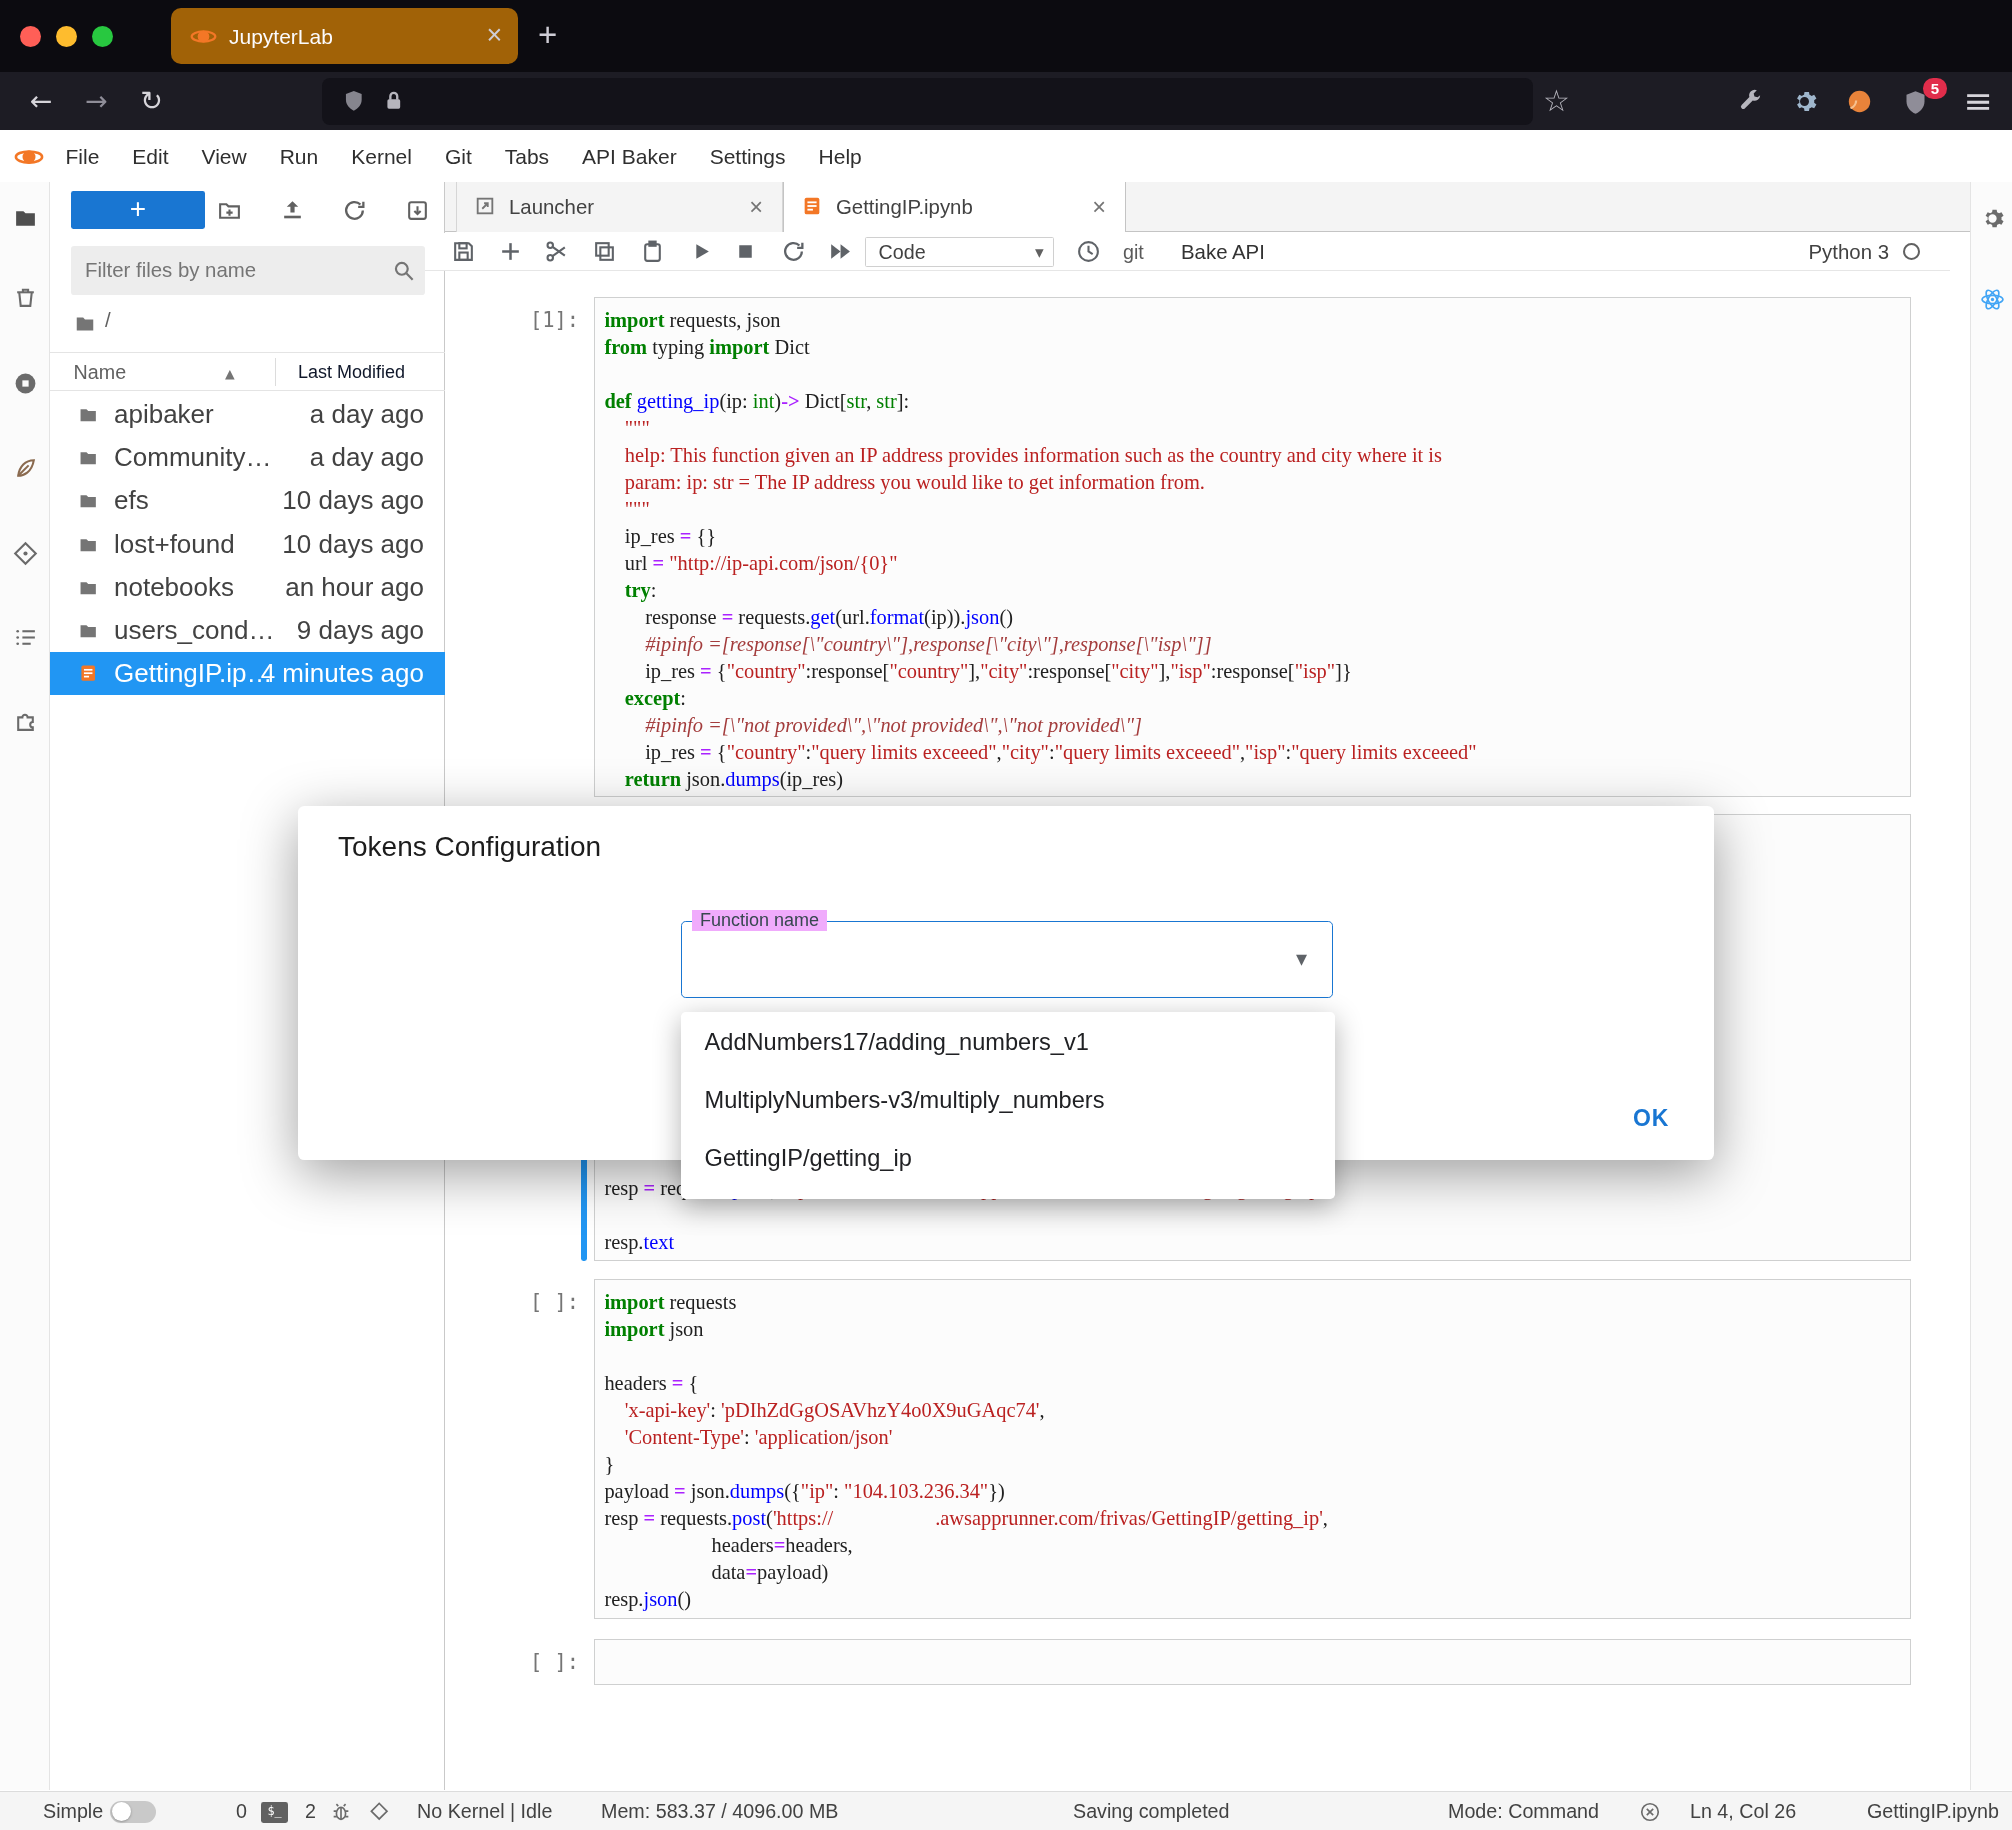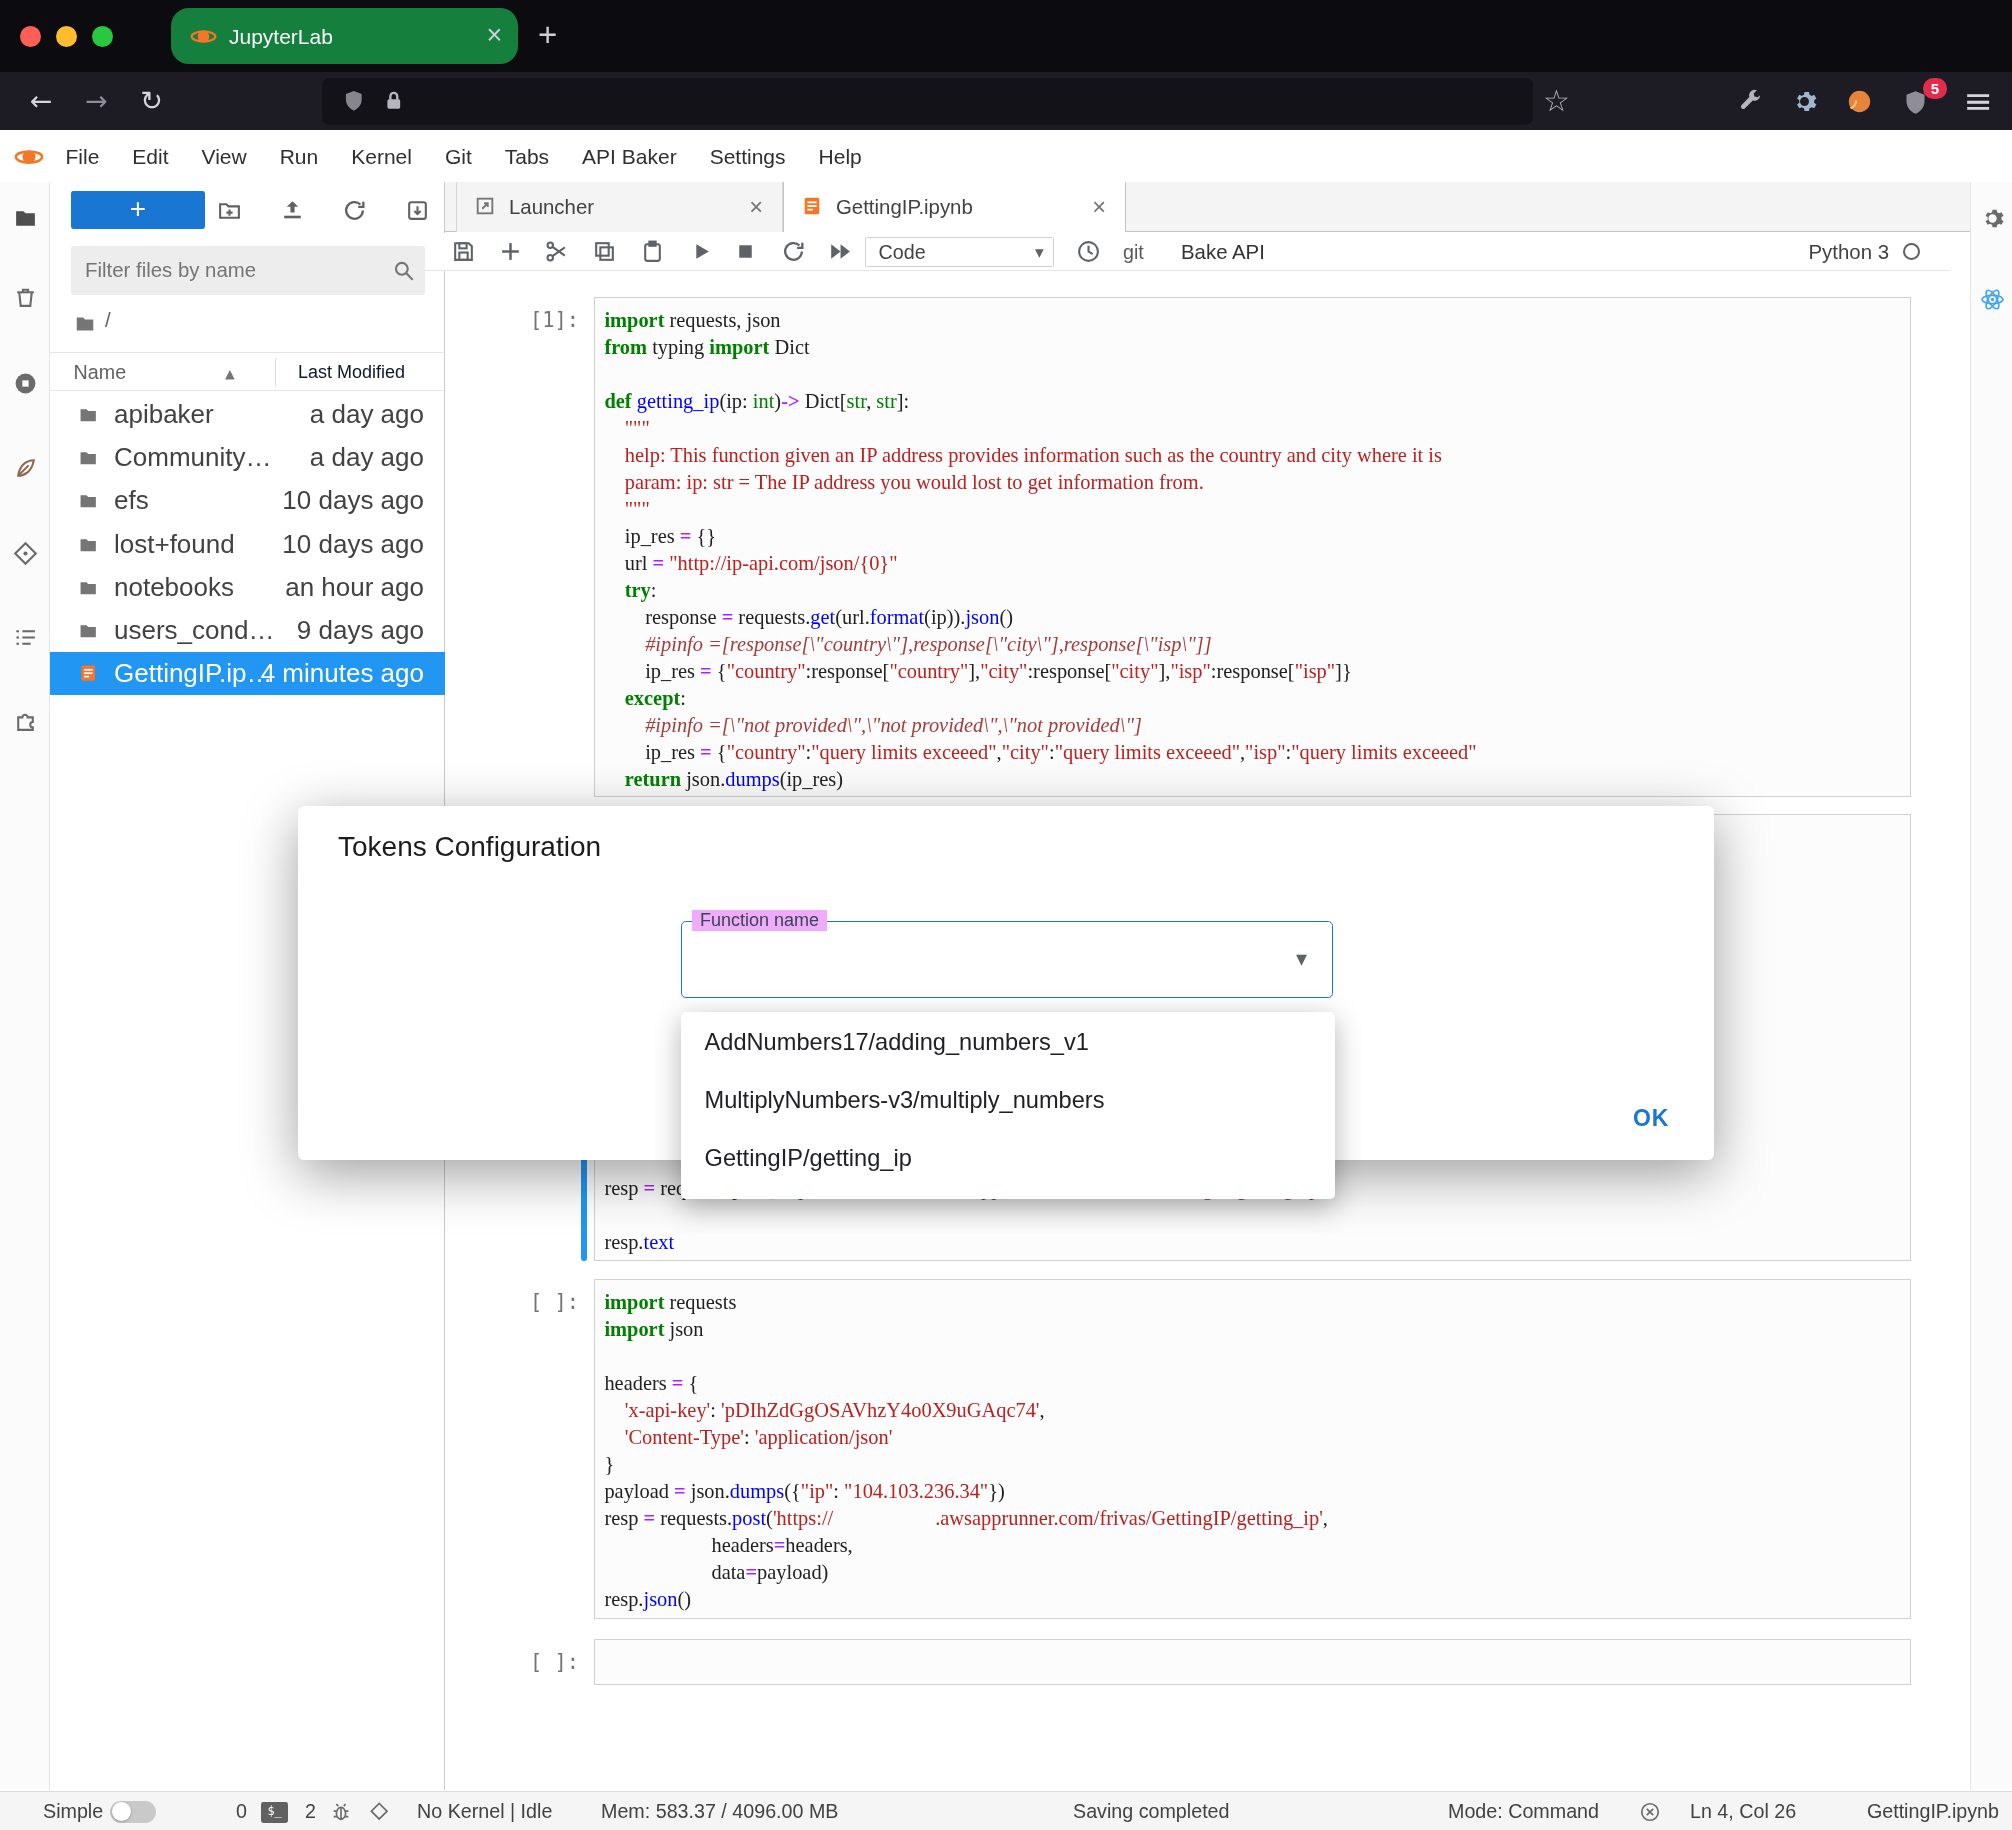--- a/index.html
+++ b/index.html
@@ -39,21 +39,21 @@
 </style>
 </head>
 <body>
 
 <div id="screen">
 
   <div style="position:absolute;left:0;top:0;width:2013px;height:72px;background:#0c0b10">
     <span class="light" style="left:19.7px;background:#ff5f57"></span>
     <span class="light" style="left:56px;background:#febc2e"></span>
     <span class="light" style="left:92px;background:#28c840"></span>
-    <div style="position:absolute;left:171px;top:7.9px;width:347px;height:56px;background:#15803d;border-radius:18px">
+    <div style="position:absolute;left:171px;top:7.9px;width:347px;height:56px;background:#a16207;border-radius:10px">
       <span class="icn" style="left:19px;top:15px">
         <svg width="27" height="27" viewBox="0 0 24 24">
             <ellipse cx="12" cy="12" rx="10.5" ry="4.5" fill="none" stroke="#f37726" stroke-width="2"></ellipse>
             <circle cx="12" cy="12" r="5.2" fill="#f37726"></circle>
           </svg>
       </span>
       <span style="position:absolute;left:58px;top:0;line-height:57px;font-size:21px;color:#fbfbfe">JupyterLab</span>
       <span style="position:absolute;right:15.7px;top:0;line-height:55px;font-size:27px;color:#cfcdd6">×</span>
     </div>
     <span style="position:absolute;left:538px;top:0;line-height:69px;font-size:33px;color:#cfcdd6">+</span>
@@ -397,21 +397,21 @@
   </div>
 
   <div class="prompt" style="top:307px">[1]:</div>
   <div class="editor" style="top:297px;height:500px">
       <div class="cl"><span class="tk-k">import</span><span class="tk-v"> requests, json</span></div>
       <div class="cl"><span class="tk-k">from</span><span class="tk-v"> typing </span><span class="tk-k">import</span><span class="tk-v"> Dict</span></div>
       <div class="cl"> </div>
       <div class="cl"><span class="tk-k">def</span><span class="tk-v"> </span><span class="tk-d">getting_ip</span><span class="tk-v">(ip: </span><span class="tk-b">int</span><span class="tk-v">)</span><span class="tk-o">-&gt;</span><span class="tk-v"> Dict[</span><span class="tk-b">str</span><span class="tk-v">, </span><span class="tk-b">str</span><span class="tk-v">]:</span></div>
       <div class="cl"><span class="tk-s">    """</span></div>
       <div class="cl"><span class="tk-s">    help: This function given an IP address provides information such as the country and city where it is</span></div>
-      <div class="cl"><span class="tk-s">    param: ip: str = The IP address you would lost to get information from.</span></div>
+      <div class="cl"><span class="tk-s">    param: ip: str = The IP address you would like to get information from.</span></div>
       <div class="cl"><span class="tk-s">    """</span></div>
       <div class="cl"><span class="tk-v">    ip_res </span><span class="tk-o">=</span><span class="tk-v"> {}</span></div>
       <div class="cl"><span class="tk-v">    url </span><span class="tk-o">=</span><span class="tk-v"> </span><span class="tk-s">"http://ip-api.com/json/{0}"</span></div>
       <div class="cl"><span class="tk-v">    </span><span class="tk-k">try</span><span class="tk-v">:</span></div>
       <div class="cl"><span class="tk-v">        response </span><span class="tk-o">=</span><span class="tk-v"> requests.</span><span class="tk-p">get</span><span class="tk-v">(url.</span><span class="tk-p">format</span><span class="tk-v">(ip)).</span><span class="tk-p">json</span><span class="tk-v">()</span></div>
       <div class="cl"><span class="tk-c">        #ipinfo =[response[\"country\"],response[\"city\"],response[\"isp\"]]</span></div>
       <div class="cl"><span class="tk-v">        ip_res </span><span class="tk-o">=</span><span class="tk-v"> {</span><span class="tk-s">"country"</span><span class="tk-v">:response[</span><span class="tk-s">"country"</span><span class="tk-v">],</span><span class="tk-s">"city"</span><span class="tk-v">:response[</span><span class="tk-s">"city"</span><span class="tk-v">],</span><span class="tk-s">"isp"</span><span class="tk-v">:response[</span><span class="tk-s">"isp"</span><span class="tk-v">]}</span></div>
       <div class="cl"><span class="tk-v">    </span><span class="tk-k">except</span><span class="tk-v">:</span></div>
       <div class="cl"><span class="tk-c">        #ipinfo =[\"not provided\",\"not provided\",\"not provided\"]</span></div>
       <div class="cl"><span class="tk-v">        ip_res </span><span class="tk-o">=</span><span class="tk-v"> {</span><span class="tk-s">"country"</span><span class="tk-v">:</span><span class="tk-s">"query limits exceeed"</span><span class="tk-v">,</span><span class="tk-s">"city"</span><span class="tk-v">:</span><span class="tk-s">"query limits exceeed"</span><span class="tk-v">,</span><span class="tk-s">"isp"</span><span class="tk-v">:</span><span class="tk-s">"query limits exceeed"</span></div>

